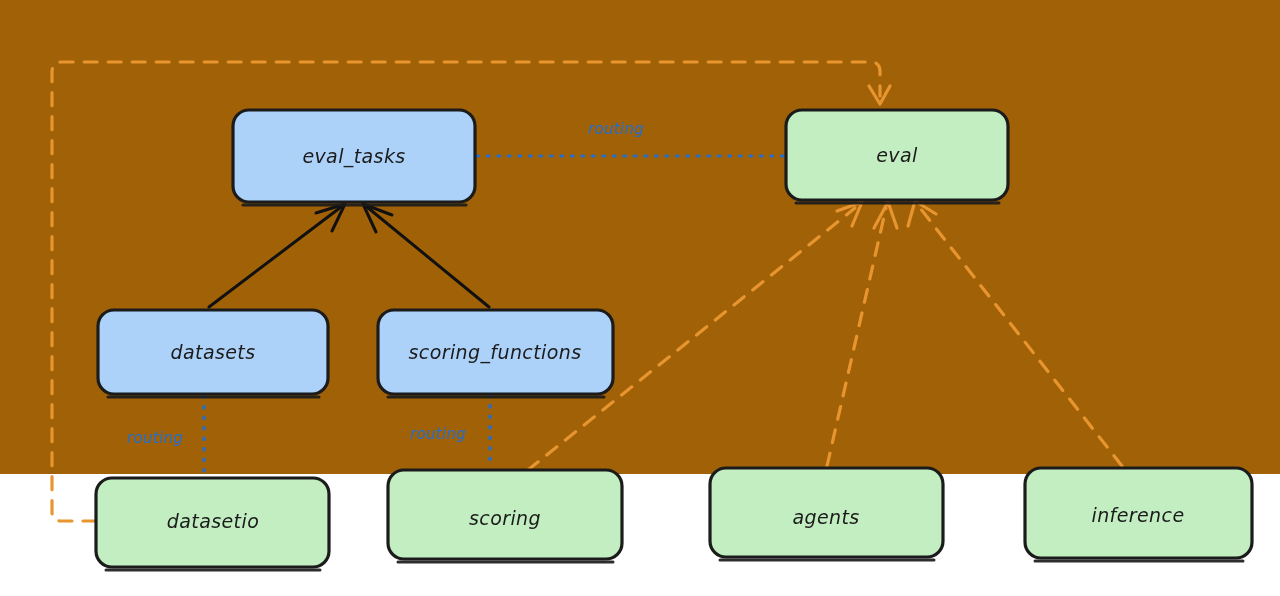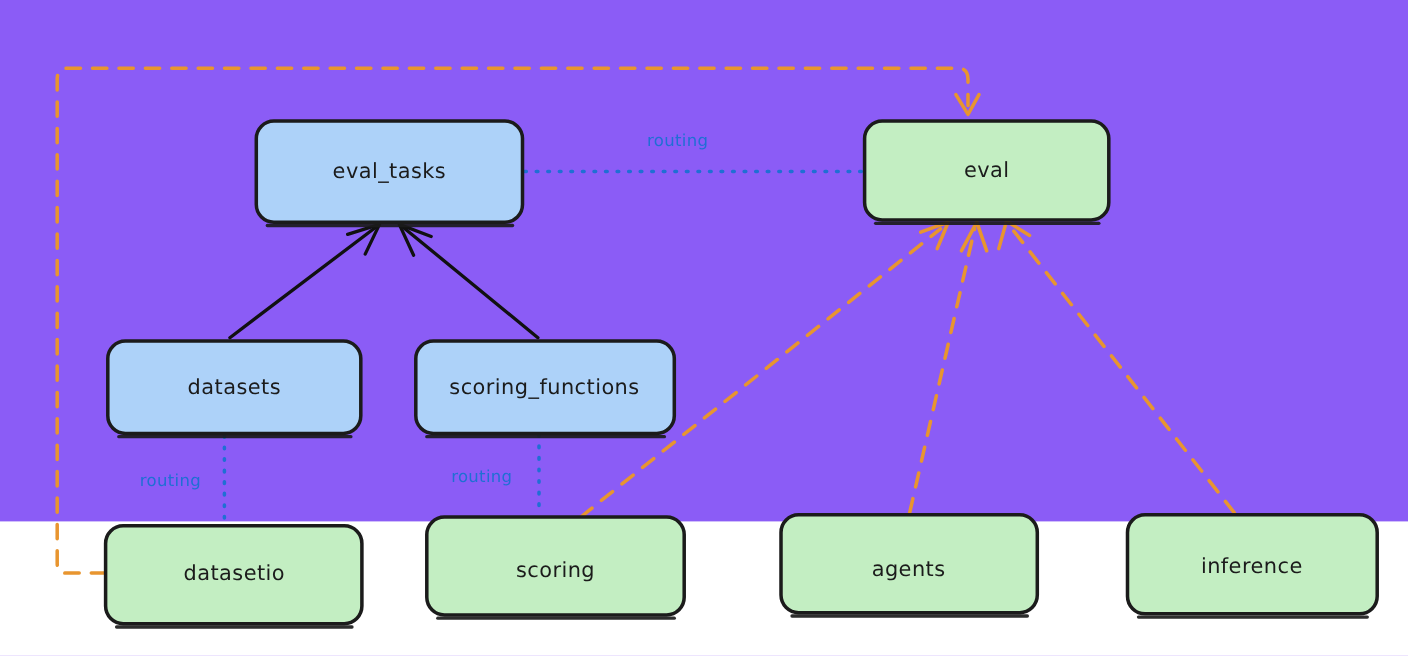--- a/index.html
+++ b/index.html
@@ -10,21 +10,22 @@
   body {
     width: 1280px;
     height: 596px;
     overflow: hidden;
     font-family: "DejaVu Sans", sans-serif;
   }
   #diagram-root {
     position: relative;
     width: 1280px;
     height: 474px;
-    background: #8b5cf6;
+    background: #a16207;
+    font-style: italic;
   }
   svg#diagram-svg {
     position: absolute;
     top: 0;
     left: 0;
     width: 1280px;
     height: 596px;
   }
   .node-label {
     font-family: "DejaVu Sans", sans-serif;

